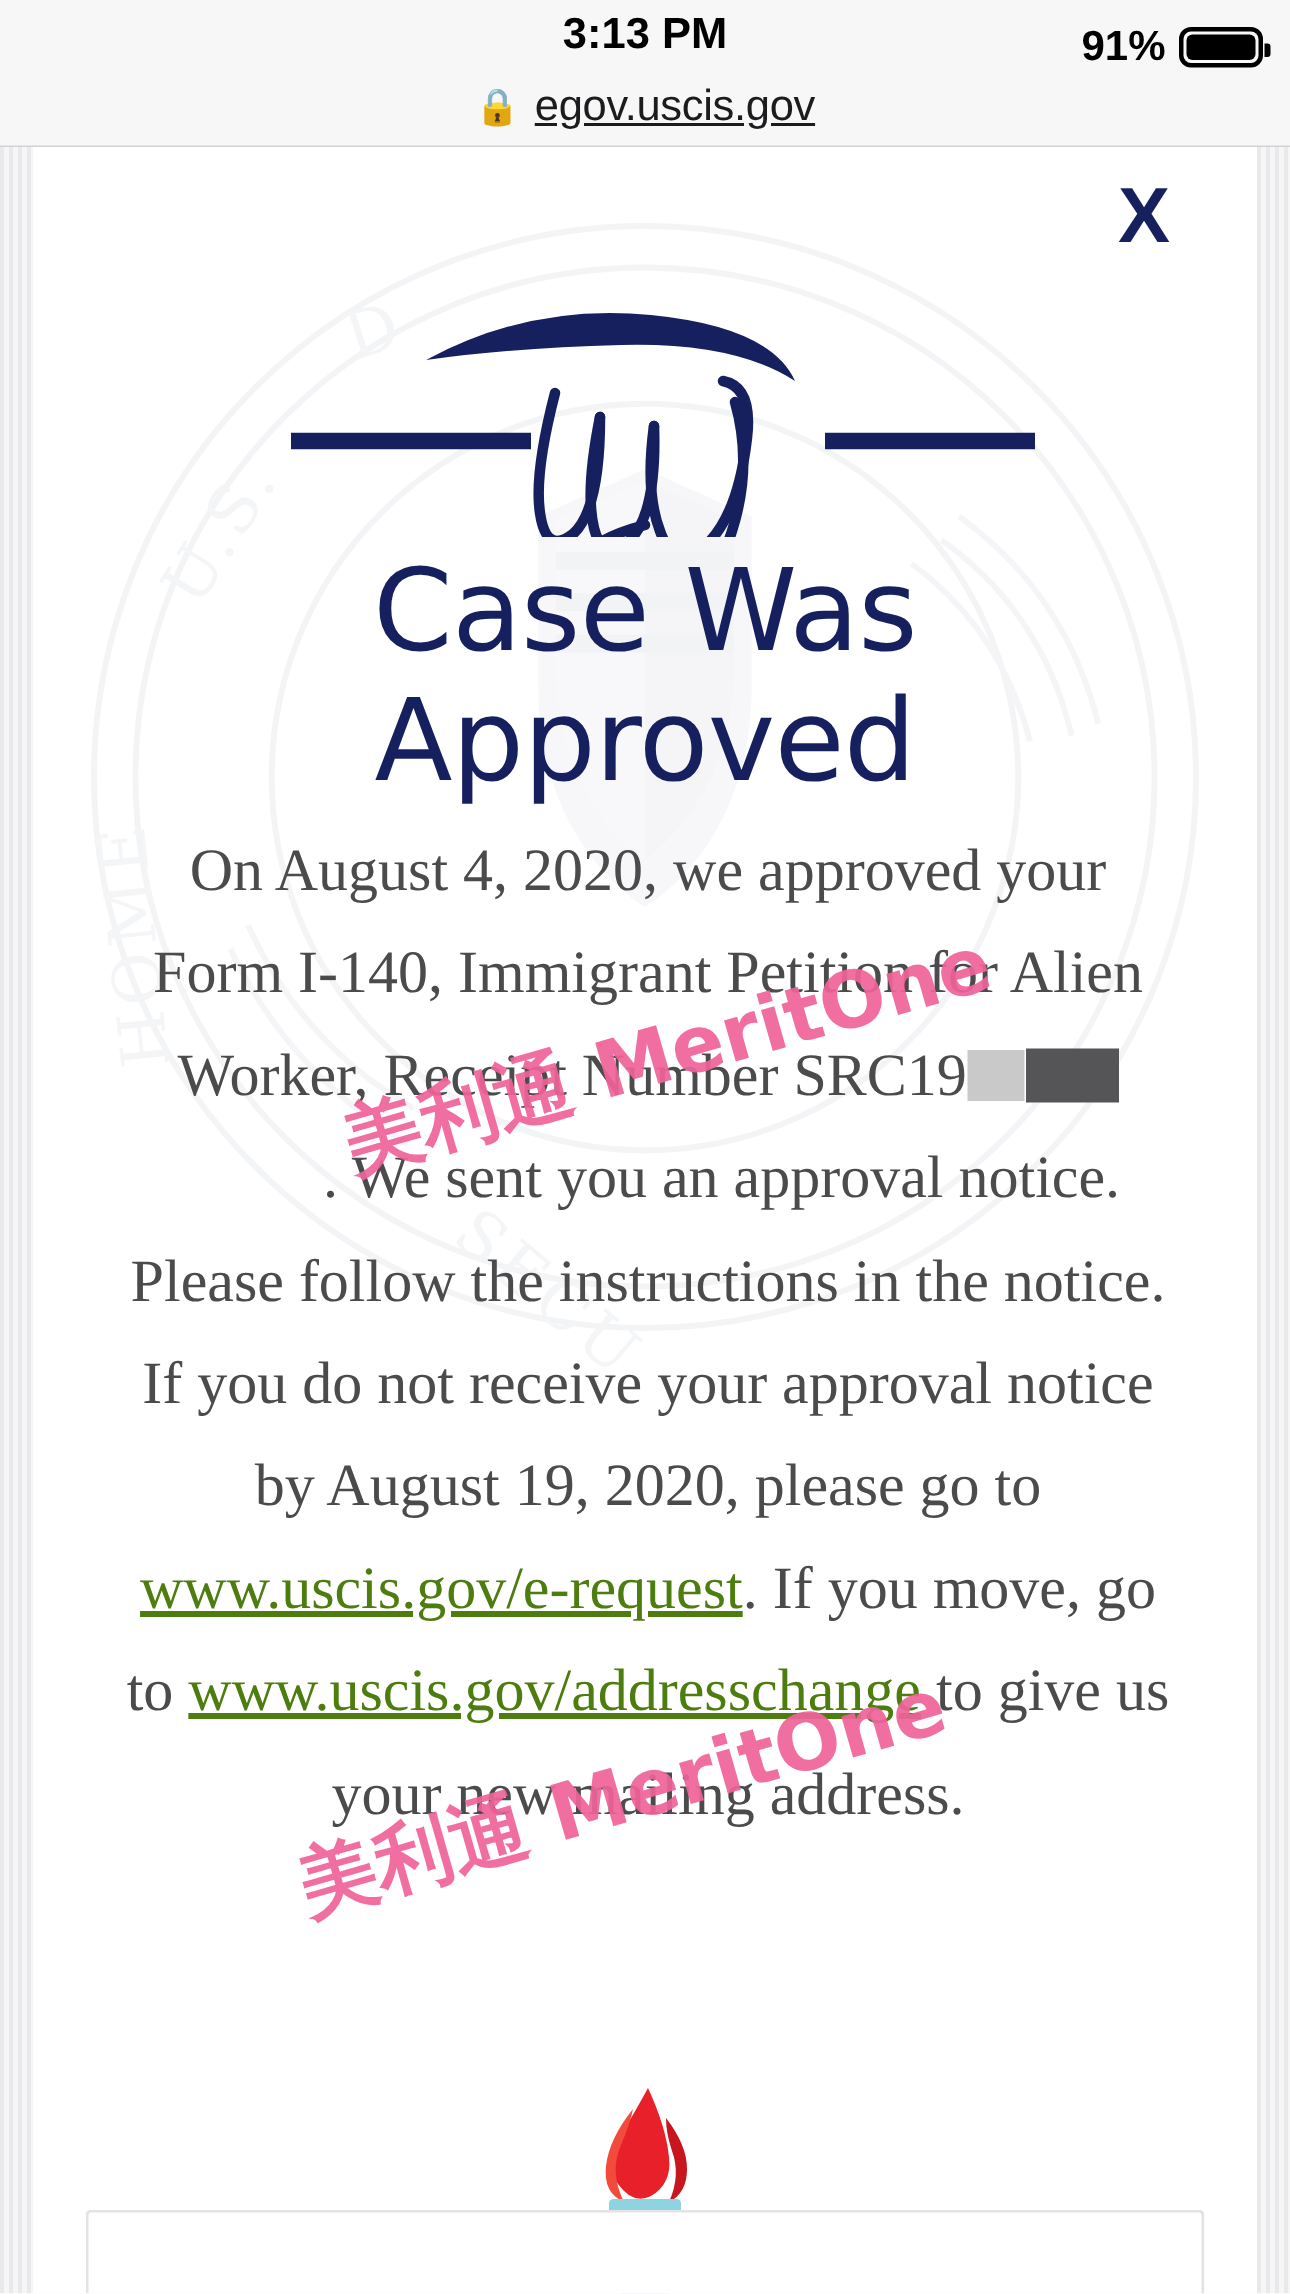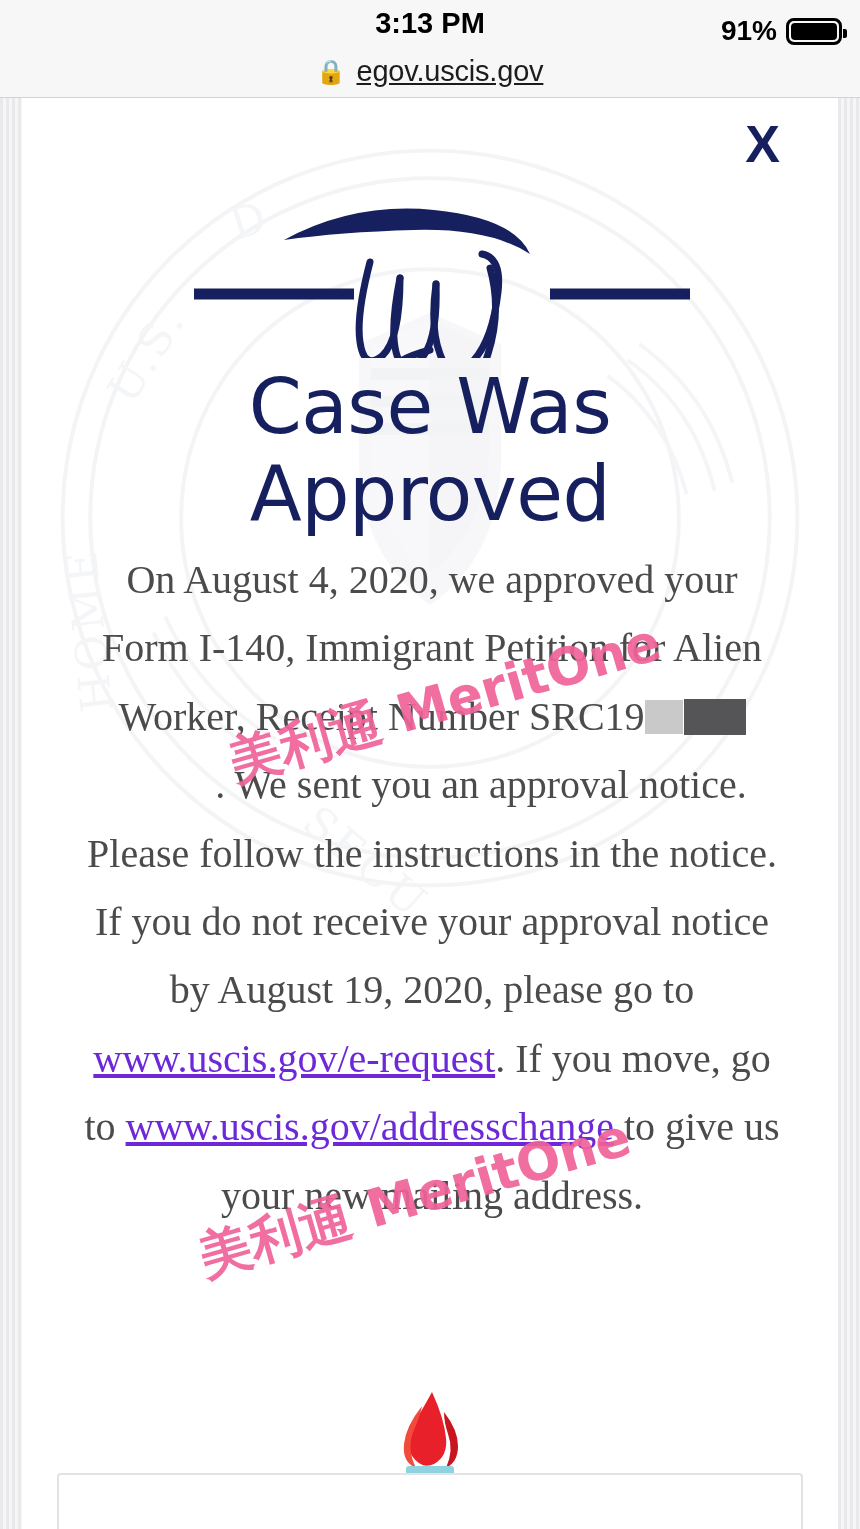--- a/index.html
+++ b/index.html
@@ -131,21 +131,21 @@
   .body-copy {
     position: absolute; left: 60px; top: 448px;
     width: 700px;
     text-align: center;
     color: #4b4b4b;
     font-size: 40px;
     line-height: 1.71;
     font-family: "Liberation Serif", serif;
   }
   .body-copy a {
-    color: #6d28d9;
+    color: #4d7c0f;
     text-decoration: underline;
   }
 
   
   .redact-1 {
     display: inline-block;
     width: 38px; height: 34px;
     background: #c9c9c9;
     vertical-align: -4px;
   }

